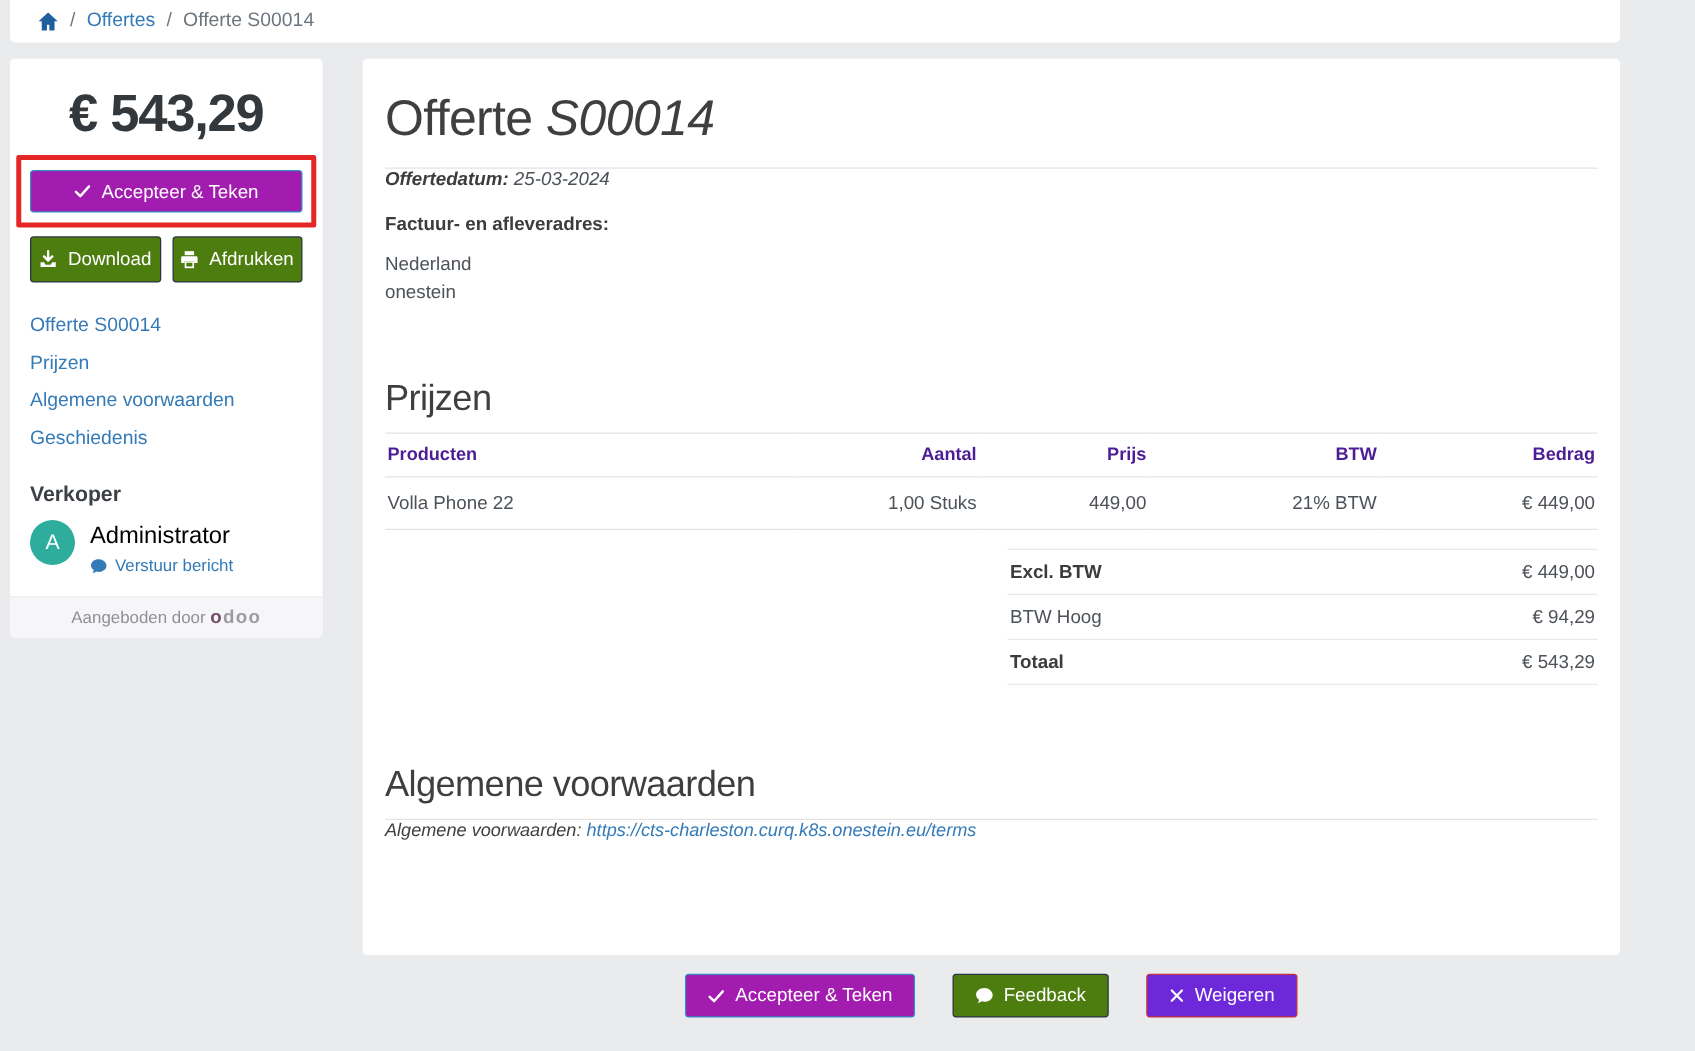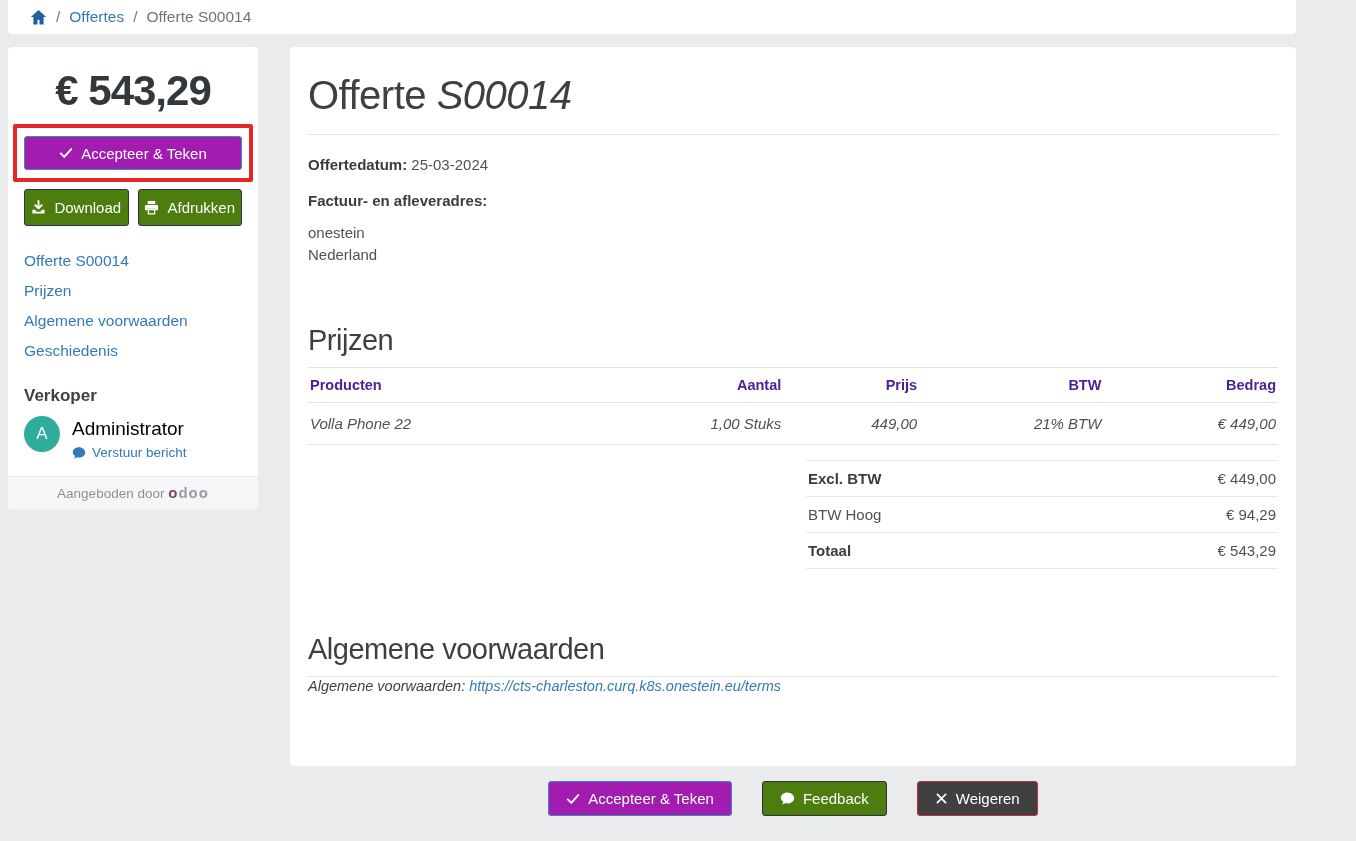--- a/index.html
+++ b/index.html
@@ -46,21 +46,21 @@
     padding: 8px 7px;
   }
   .btn {
     border: none; cursor: pointer; color: #fff;
     font-family: "Liberation Sans", sans-serif;
     font-size: 15px; border-radius: 3px;
     display: inline-flex; align-items: center; justify-content: center; gap: 8px;
   }
   .btn-blue  { background: #a21caf; border: 1px solid #3489c2; }
   .btn-dark  { background: #4d7c0f; border: 1px solid #2b3441; }
-  .btn-red   { background: #404040; border: 1px solid #c42f3e; }
+  .btn-red   { background: #6d28d9; border: 1px solid #c42f3e; }
   .btn-accept-side { width: 100%; height: 34px; }
   .btn-row { display: flex; gap: 9px; margin: 5px 16px 0; }
   .btn-row .btn { flex: 1; height: 37px; font-size: 15px; }
 
   .side-links { display: flex; flex-direction: column; gap: 12px; padding: 26px 16px 2px; }
   .side-links a { color: #337ab7; text-decoration: none; font-size: 15.5px; }
 
   .seller { padding: 24px 16px 12px; }
   .seller-label { font-weight: 700; font-size: 17px; color: #3d4145; margin-bottom: 10px; }
   .seller-row { display: flex; gap: 12px; align-items: flex-start; }
@@ -83,37 +83,37 @@
   .odoo-first { color: #714b67; }
 
   
   .main-col { flex: 1; min-width: 0; }
   .main-card { background: #fff; border-radius: 4px; padding: 26px 18px 72px; min-height: 717px; }
   .doc-title {
     font-size: 40px; font-weight: 300; color: #3f3f3f;
     padding-bottom: 16px; border-bottom: 1px solid #e4e4e6; letter-spacing: -0.5px;
   }
   .doc-title .ref { font-style: italic; }
-  .doc-meta { margin-top: 21px; font-size: 15px; }
+  .doc-meta { font-size: 15px; font-style: italic; }
   .doc-meta b, .addr-label b { color: #3c3c3c; }
   .addr-label { margin-top: 19px; font-size: 15px; }
   .address { margin-top: 13px; font-size: 15px; line-height: 22px; color: #4c5258; }
 
   .section-heading { font-size: 29px; font-weight: 300; color: #3f3f3f; letter-spacing: -0.5px; }
   .heading-prijzen { margin: 58px 0 10px; }
 
   table.pricing { width: 100%; border-collapse: collapse; font-size: 15px; }
   table.pricing th {
     text-align: right; font-size: 14.5px; color: #4c1d95;
     padding: 9px 2px; border-top: 1px solid #e1e3e6; border-bottom: 1px solid #e1e3e6;
   }
   table.pricing th:first-child { text-align: left; }
   table.pricing td {
     padding: 12px 2px; border-bottom: 1px solid #e1e3e6;
-    color: #4c5258; text-align: right; font-style: italic;
+    color: #4c5258; text-align: right;
   }
   table.pricing td:first-child { text-align: left; }
 
   .totals { width: 472px; margin: 15px 0 16px auto; font-size: 15px; }
   .totals-row {
     display: flex; justify-content: space-between;
     padding: 9px 2px; border-bottom: 1px solid #e6e8ea;
   }
   .totals-row:first-child { border-top: 1px solid #e6e8ea; }
   .totals-row .t-label.bold { font-weight: 700; color: #3c3c3c; }
@@ -226,22 +226,22 @@
 
         <p class="doc-meta">
           <b>Offertedatum:</b>
           <span>25-03-2024</span>
         </p>
 
         <p class="addr-label">
           <b>Factuur- en afleveradres:</b>
         </p>
         <div class="address">
+          <div>Nederland</div>
           <div>onestein</div>
-          <div>Nederland</div>
         </div>
 
         <h2 class="section-heading heading-prijzen">Prijzen</h2>
 
         <table class="pricing">
           <colgroup>
             <col style="width:34%">
               <col style="width:15%">
               <col style="width:14%">
               <col style="width:19%">

